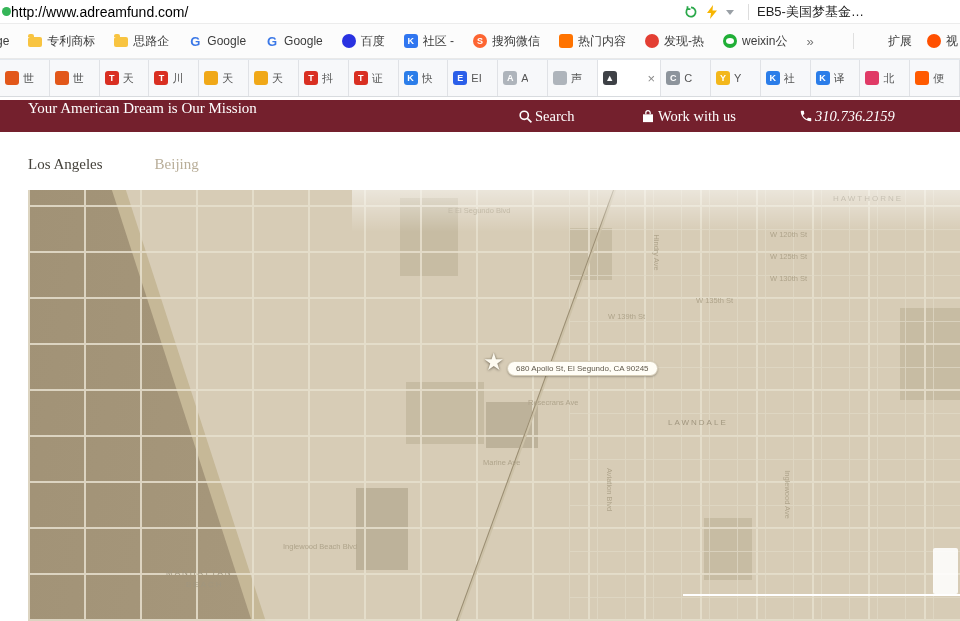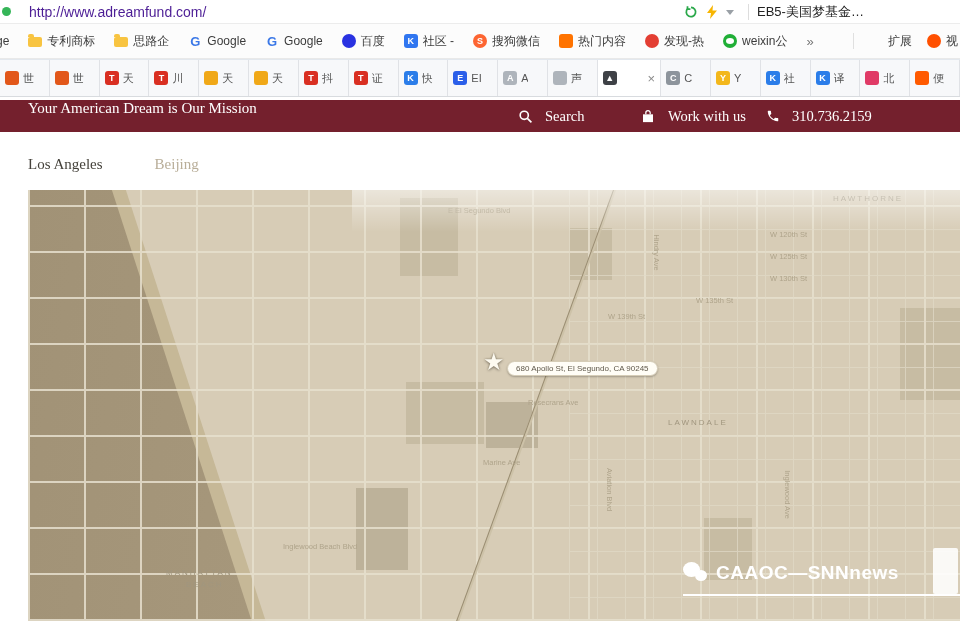--- a/index.html
+++ b/index.html
@@ -3,21 +3,21 @@
 <meta charset="utf-8">
 <style>
   * { box-sizing: border-box; margin: 0; padding: 0; }
   html,body { width: 960px; height: 621px; overflow: hidden; }
   body { position: relative; background: #fff; font-family: "Liberation Sans", sans-serif; }
 
   
   .addr-row { position: absolute; left:0; top:0; right:0; height:24px; background:#fff;
               border-bottom:1px solid #ececec; display:flex; align-items:center; }
   .site-dot { width:9px; height:9px; border-radius:50%; background:#35b558; margin-left:2px; flex:none; }
-  .url-text { font-size:14px; color:#4c1d95; margin-left:18px; white-space:nowrap; }
+  .url-text { font-size:14px; color:#000000; margin-left:0; white-space:nowrap; }
   .addr-icons { position:absolute; left:684px; top:0; height:24px; display:flex; align-items:center; gap:9px; }
   .caret-down { width:0; height:0; border-left:4px solid transparent; border-right:4px solid transparent;
                 border-top:5px solid #9aa0a6; }
   .addr-sep { position:absolute; left:748px; top:4px; width:1px; height:16px; background:#ddd; }
   .win-title { position:absolute; left:757px; top:0; right:0; height:24px; line-height:24px;
                font-size:13px; color:#222; white-space:nowrap; overflow:hidden; }
 
   .bm-row { position:absolute; left:0; top:24px; right:0; height:35px; background:#fcfcfc;
             border-bottom:1px solid #e9e9e9; display:flex; align-items:center; font-size:12px; color:#3c3c3c; }
   .bm-items { display:flex; align-items:center; margin-left:-4px; overflow:hidden; }
@@ -52,23 +52,23 @@
   .tab.active { background:#fff; flex:1.35 1 0; }
   .tab-ic { width:14px; height:14px; border-radius:3px; color:#fff; font-size:9px; font-weight:700;
             display:flex; align-items:center; justify-content:center; flex:none; line-height:1; }
   .tab-label { font-size:11px; color:#555; margin-left:4px; white-space:nowrap; overflow:hidden; }
   .tab-close { margin-left:auto; color:#8a8a8a; font-size:13px; line-height:1; padding-left:3px; }
 
   
   .site-header { position:absolute; left:0; top:100px; right:0; height:32px; background:#74202d; }
   .hdr-mission { position:absolute; left:28px; top:0; height:16px; display:flex; align-items:center;
                  color:#fff; font-family:"Liberation Serif", serif; font-size:15px; }
-  .hdr-item { position:absolute; top:0; height:32px; display:flex; align-items:center; gap:12px;
+  .hdr-item { position:absolute; top:0; height:32px; display:flex; align-items:center; gap:2px;
               color:#fff; font-family:"Liberation Serif", serif; font-size:14.5px; cursor:pointer; }
-  #hdr-search { left:518px; } #hdr-work { left:640px; } #hdr-phone { left:766px; }
+  #hdr-search { left:518px; } #hdr-work { left:640px; } #hdr-phone { left:799px;font-style:italic; }
 
   .city-tabs { position:absolute; left:28px; top:156px; height:24px; display:flex; gap:52px;
                font-family:"Liberation Serif", serif; font-size:15px; }
   .city-tab { cursor:pointer; }
   .city-tab.on { color:#45423b; }
   .city-tab.off { color:#b9ae99; }
 
   
   .map { position:absolute; left:28px; top:190px; right:0; bottom:0; background:#d7ccb6; overflow:hidden; cursor:grab; }
   .sand  { position:absolute; inset:0; background:#c6b897;
@@ -343,19 +343,15 @@
       <span class="street-label" style="left: 255px; top: 352px;">Inglewood Beach Blvd</span>
       <span class="street-label" style="left: 560px; top: 295px; transform: rotate(90deg);">Aviation Blvd</span>
       <span class="street-label" style="left: 735px; top: 300px; transform: rotate(90deg);">Inglewood Ave</span>
       <span class="street-label" style="left: 610px; top: 58px; transform: rotate(90deg);">Hindry Ave</span>
     </div>
 
   <span class="marker-star"></span>
   <span class="marker-bubble">680 Apollo St, El Segundo, CA  90245</span>
 
 
-  <div class="wm">
-    <span class="wm-icon"></span>
-    <span class="wm-text">CAAOC—SNNnews</span>
-  </div>
   <div class="wm-line"></div>
   <div class="map-ctrl"></div>
 </div>
 
 </body></html>

